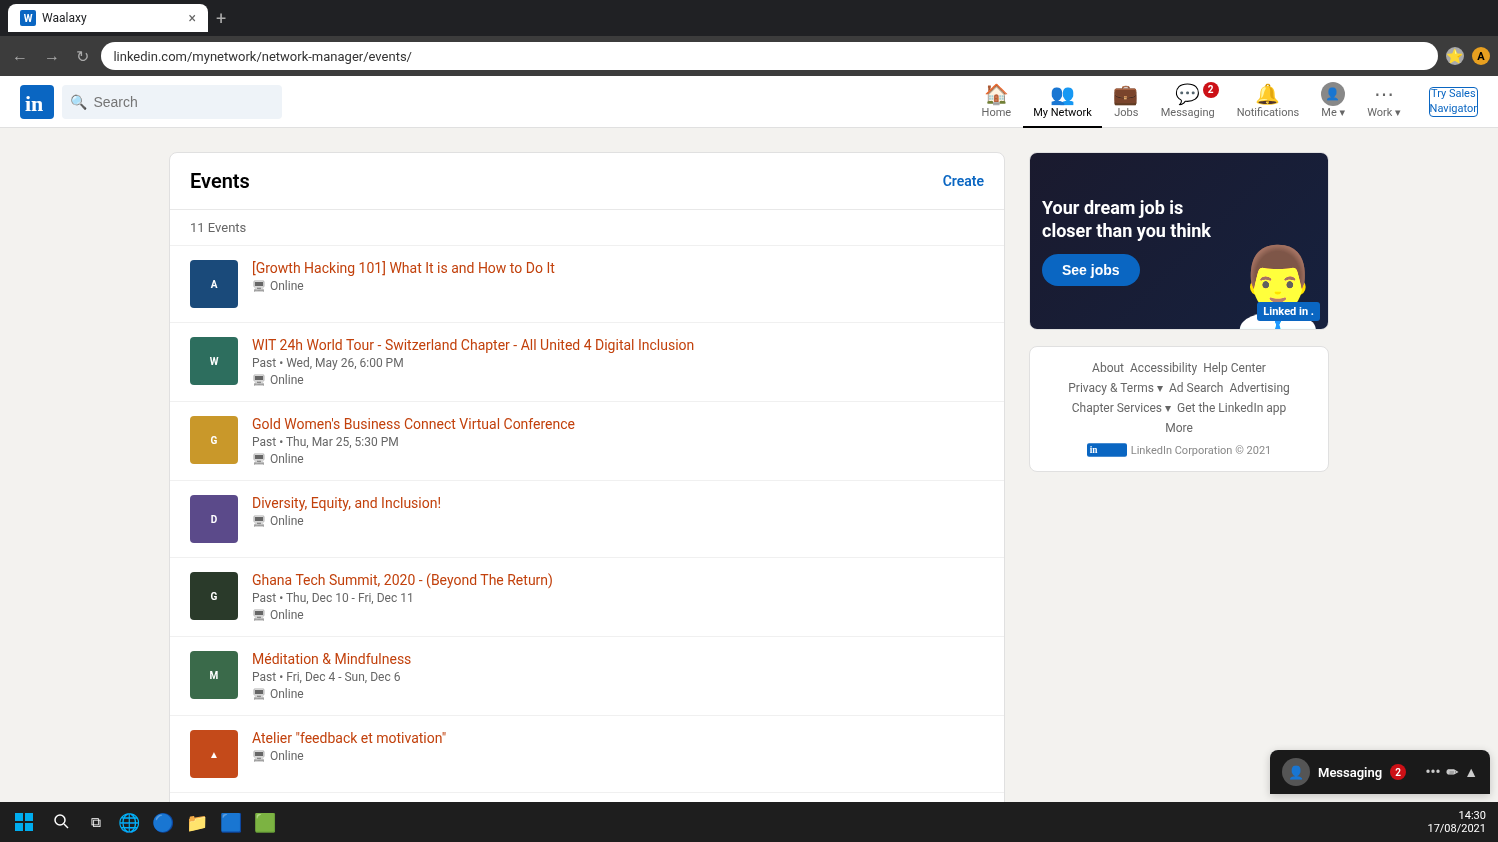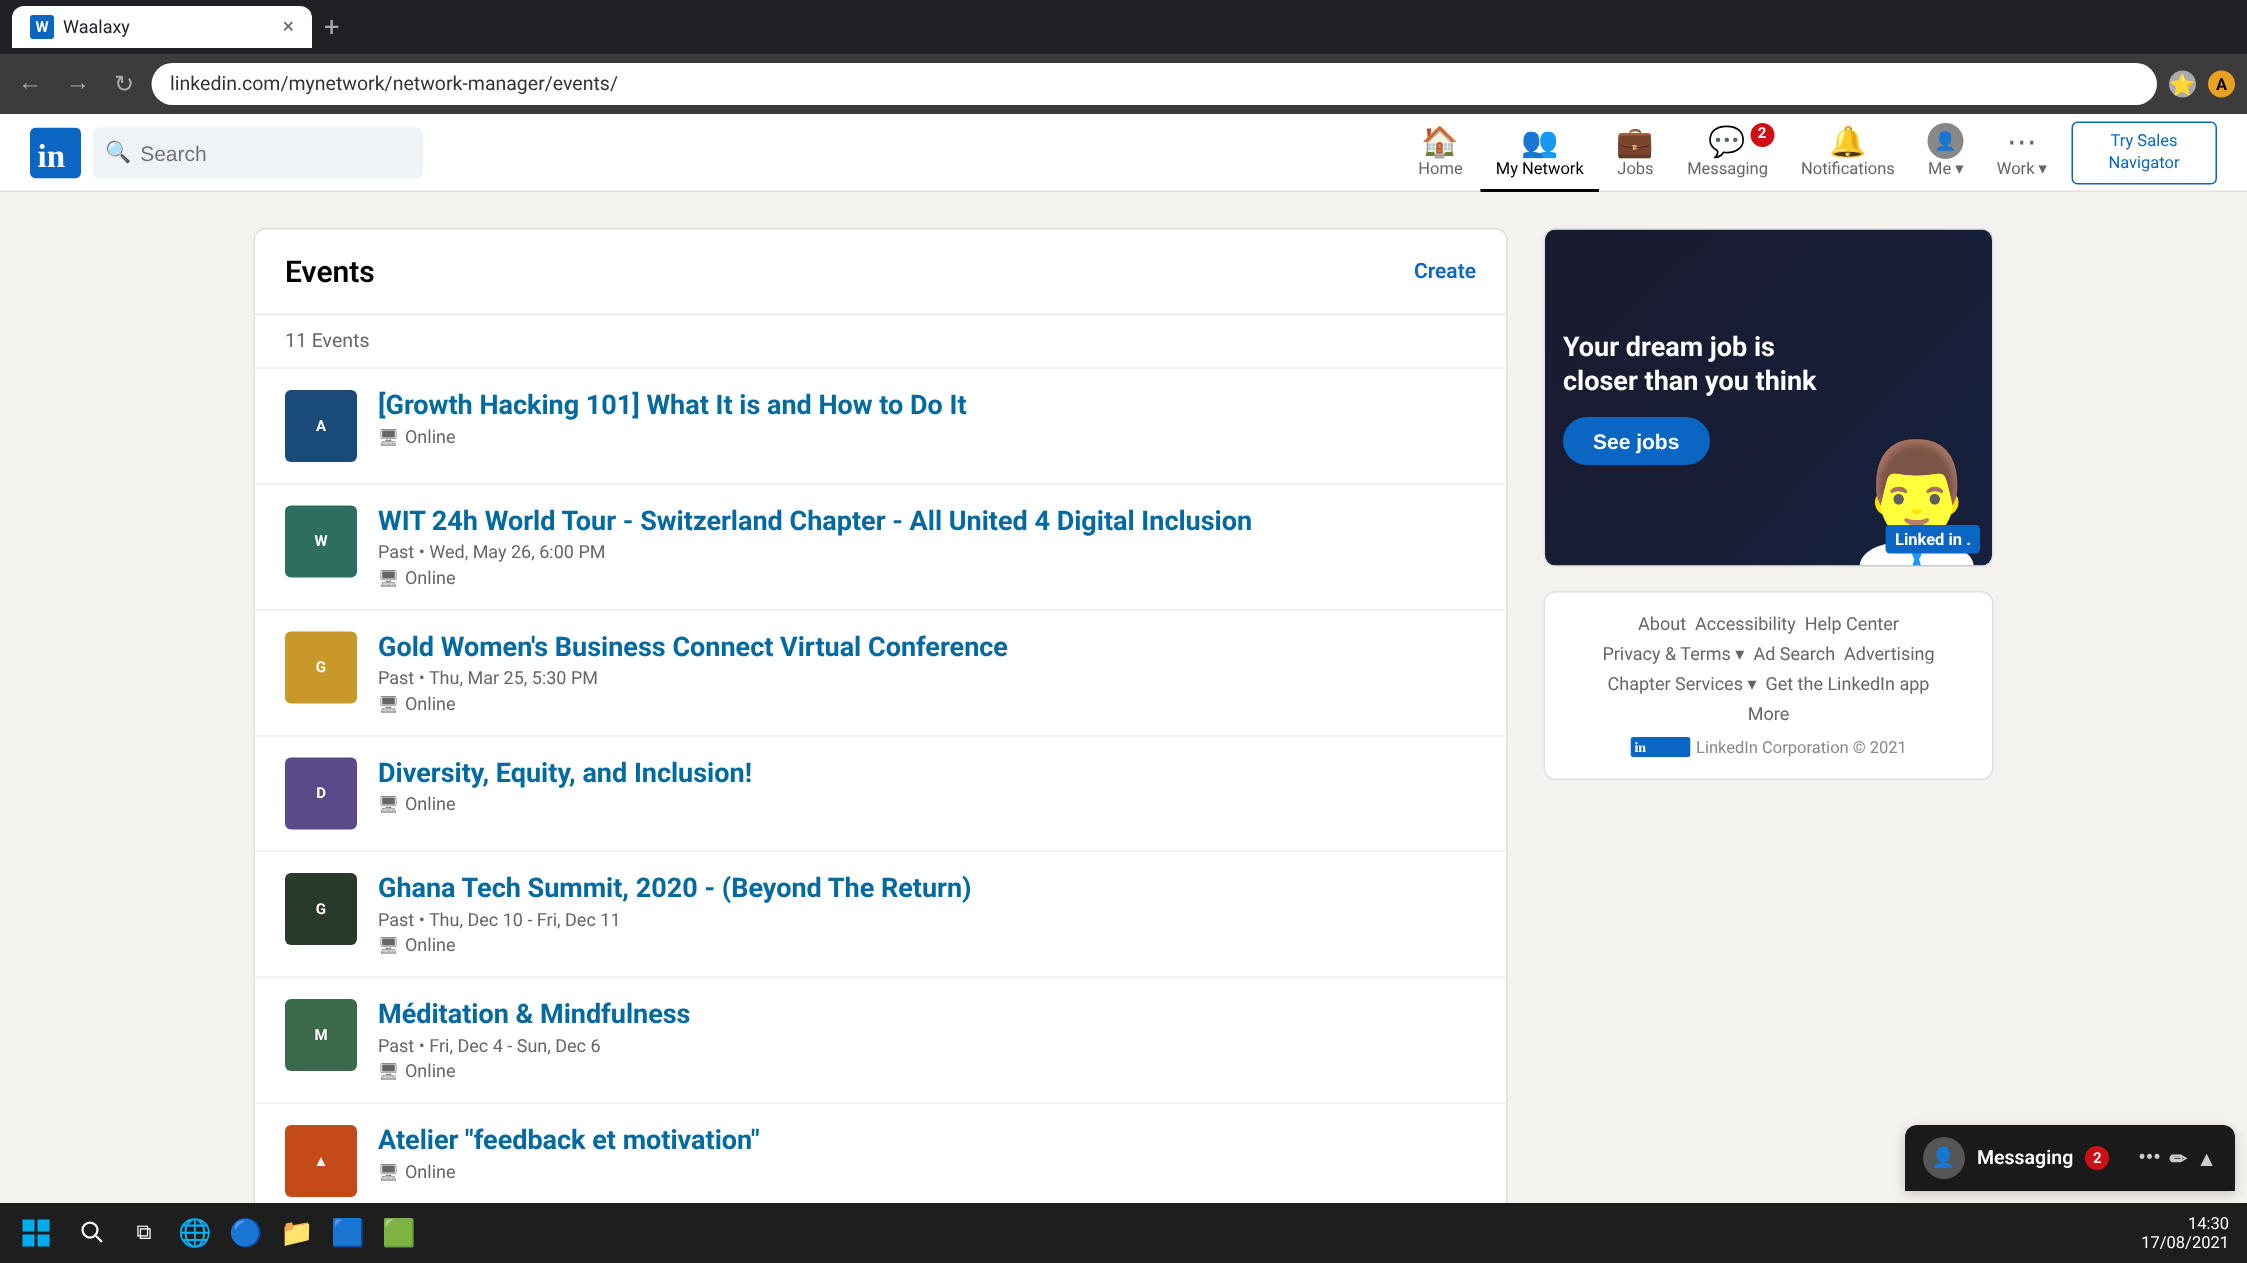--- a/index.html
+++ b/index.html
@@ -21,41 +21,41 @@
 
     
     .linkedin-header { background: #fff; border-bottom: 1px solid #e0e0e0; height: 52px; display: flex; align-items: center; padding: 0 20px; gap: 4px; position: sticky; top: 0; z-index: 100; }
     .li-logo { width: 34px; height: 34px; }
     .search-bar { display: flex; align-items: center; background: #eef3f8; border-radius: 4px; padding: 0 8px; height: 34px; gap: 6px; min-width: 220px; margin-left: 4px; }
     .search-bar input { border: none; background: transparent; outline: none; font-size: 14px; color: #333; width: 150px; }
     .nav-items { display: flex; align-items: center; margin-left: auto; gap: 2px; }
     .nav-item { display: flex; flex-direction: column; align-items: center; padding: 0 10px; height: 52px; justify-content: center; cursor: pointer; color: #666; font-size: 11px; border-bottom: 2px solid transparent; position: relative; }
     .nav-item.active { color: #000; border-bottom: 2px solid #000; }
     .nav-badge { position: absolute; top: 6px; right: 6px; background: #cc1016; color: #fff; border-radius: 50%; width: 16px; height: 16px; font-size: 10px; display: flex; align-items: center; justify-content: center; font-weight: bold; }
-    .try-sales { display: flex; flex-direction: column; align-items: center; padding: 0 24px; cursor: pointer; color: #0a66c2; font-size: 11px; text-align: center; border: 1px solid #0a66c2; border-radius: 4px; margin-left: 4px; height: 42px; justify-content: center; line-height: 1.2; }
+    .try-sales { display: flex; flex-direction: column; align-items: center; padding: 0 0; cursor: pointer; color: #0a66c2; font-size: 11px; text-align: center; border: 1px solid #0a66c2; border-radius: 4px; margin-left: 16px; height: 30px; justify-content: center; line-height: 1.2; }
 
     
     .main-layout { display: flex; max-width: 1200px; margin: 24px auto; gap: 24px; padding: 0 20px; }
     .events-panel { flex: 1; background: #fff; border-radius: 8px; border: 1px solid #e0e0e0; padding: 0; overflow: hidden; }
     .events-header { display: flex; align-items: center; justify-content: space-between; padding: 16px 20px; border-bottom: 1px solid #e8e8e8; }
     .events-title { font-size: 20px; font-weight: 600; color: #000; }
     .create-btn { color: #0a66c2; font-size: 14px; font-weight: 600; cursor: pointer; text-decoration: none; }
     .events-count { padding: 10px 20px; font-size: 13px; color: #666; border-bottom: 1px solid #f0f0f0; }
     .event-item { display: flex; align-items: flex-start; padding: 14px 20px; border-bottom: 1px solid #f0f0f0; cursor: pointer; gap: 14px; }
     .event-thumb { width: 48px; height: 48px; border-radius: 4px; overflow: hidden; flex-shrink: 0; background: #ddd; }
     .event-thumb-placeholder { width: 100%; height: 100%; display: flex; align-items: center; justify-content: center; font-size: 10px; color: #fff; font-weight: bold; }
     .event-info { flex: 1; }
-    .event-title { font-size: 18px; font-weight: 700; color: #0369a1; margin-bottom: 3px; }
+    .event-title { font-size: 14px; font-weight: 400; color: #c2410c; margin-bottom: 3px; }
     .event-date { font-size: 12px; color: #666; margin-bottom: 3px; }
     .event-location { font-size: 12px; color: #666; display: flex; align-items: center; gap: 4px; }
 
     
     .right-panel { width: 300px; flex-shrink: 0; }
     .ad-card { background: #fff; border-radius: 8px; border: 1px solid #e0e0e0; overflow: hidden; margin-bottom: 16px; }
-    .ad-image { width: 100%; height: 224px; background: linear-gradient(135deg, #1a1a2e, #16213e); display: flex; align-items: center; justify-content: center; position: relative; }
+    .ad-image { width: 100%; height: 176px; background: linear-gradient(135deg, #1a1a2e, #16213e); display: flex; align-items: center; justify-content: center; position: relative; }
     .see-jobs-btn { background: #0a66c2; color: #fff; border: none; border-radius: 20px; padding: 8px 20px; font-size: 14px; font-weight: 600; cursor: pointer; }
     
     .footer-links { background: #fff; border-radius: 8px; border: 1px solid #e0e0e0; padding: 14px; font-size: 12px; color: #666; }
     .footer-links .footer-row { display: flex; flex-wrap: wrap; gap: 6px; margin-bottom: 6px; justify-content: center; }
     .footer-links a { color: #666; text-decoration: none; cursor: pointer; }
     .footer-copyright { text-align: center; color: #888; font-size: 11px; margin-top: 8px; display: flex; align-items: center; justify-content: center; gap: 4px; }
 
     
     .taskbar { position: fixed; bottom: 0; left: 0; right: 0; height: 40px; background: #1e1e1e; display: flex; align-items: center; padding: 0 4px; gap: 2px; z-index: 200; }
     .taskbar-start { width: 40px; height: 32px; display: flex; align-items: center; justify-content: center; cursor: pointer; }

